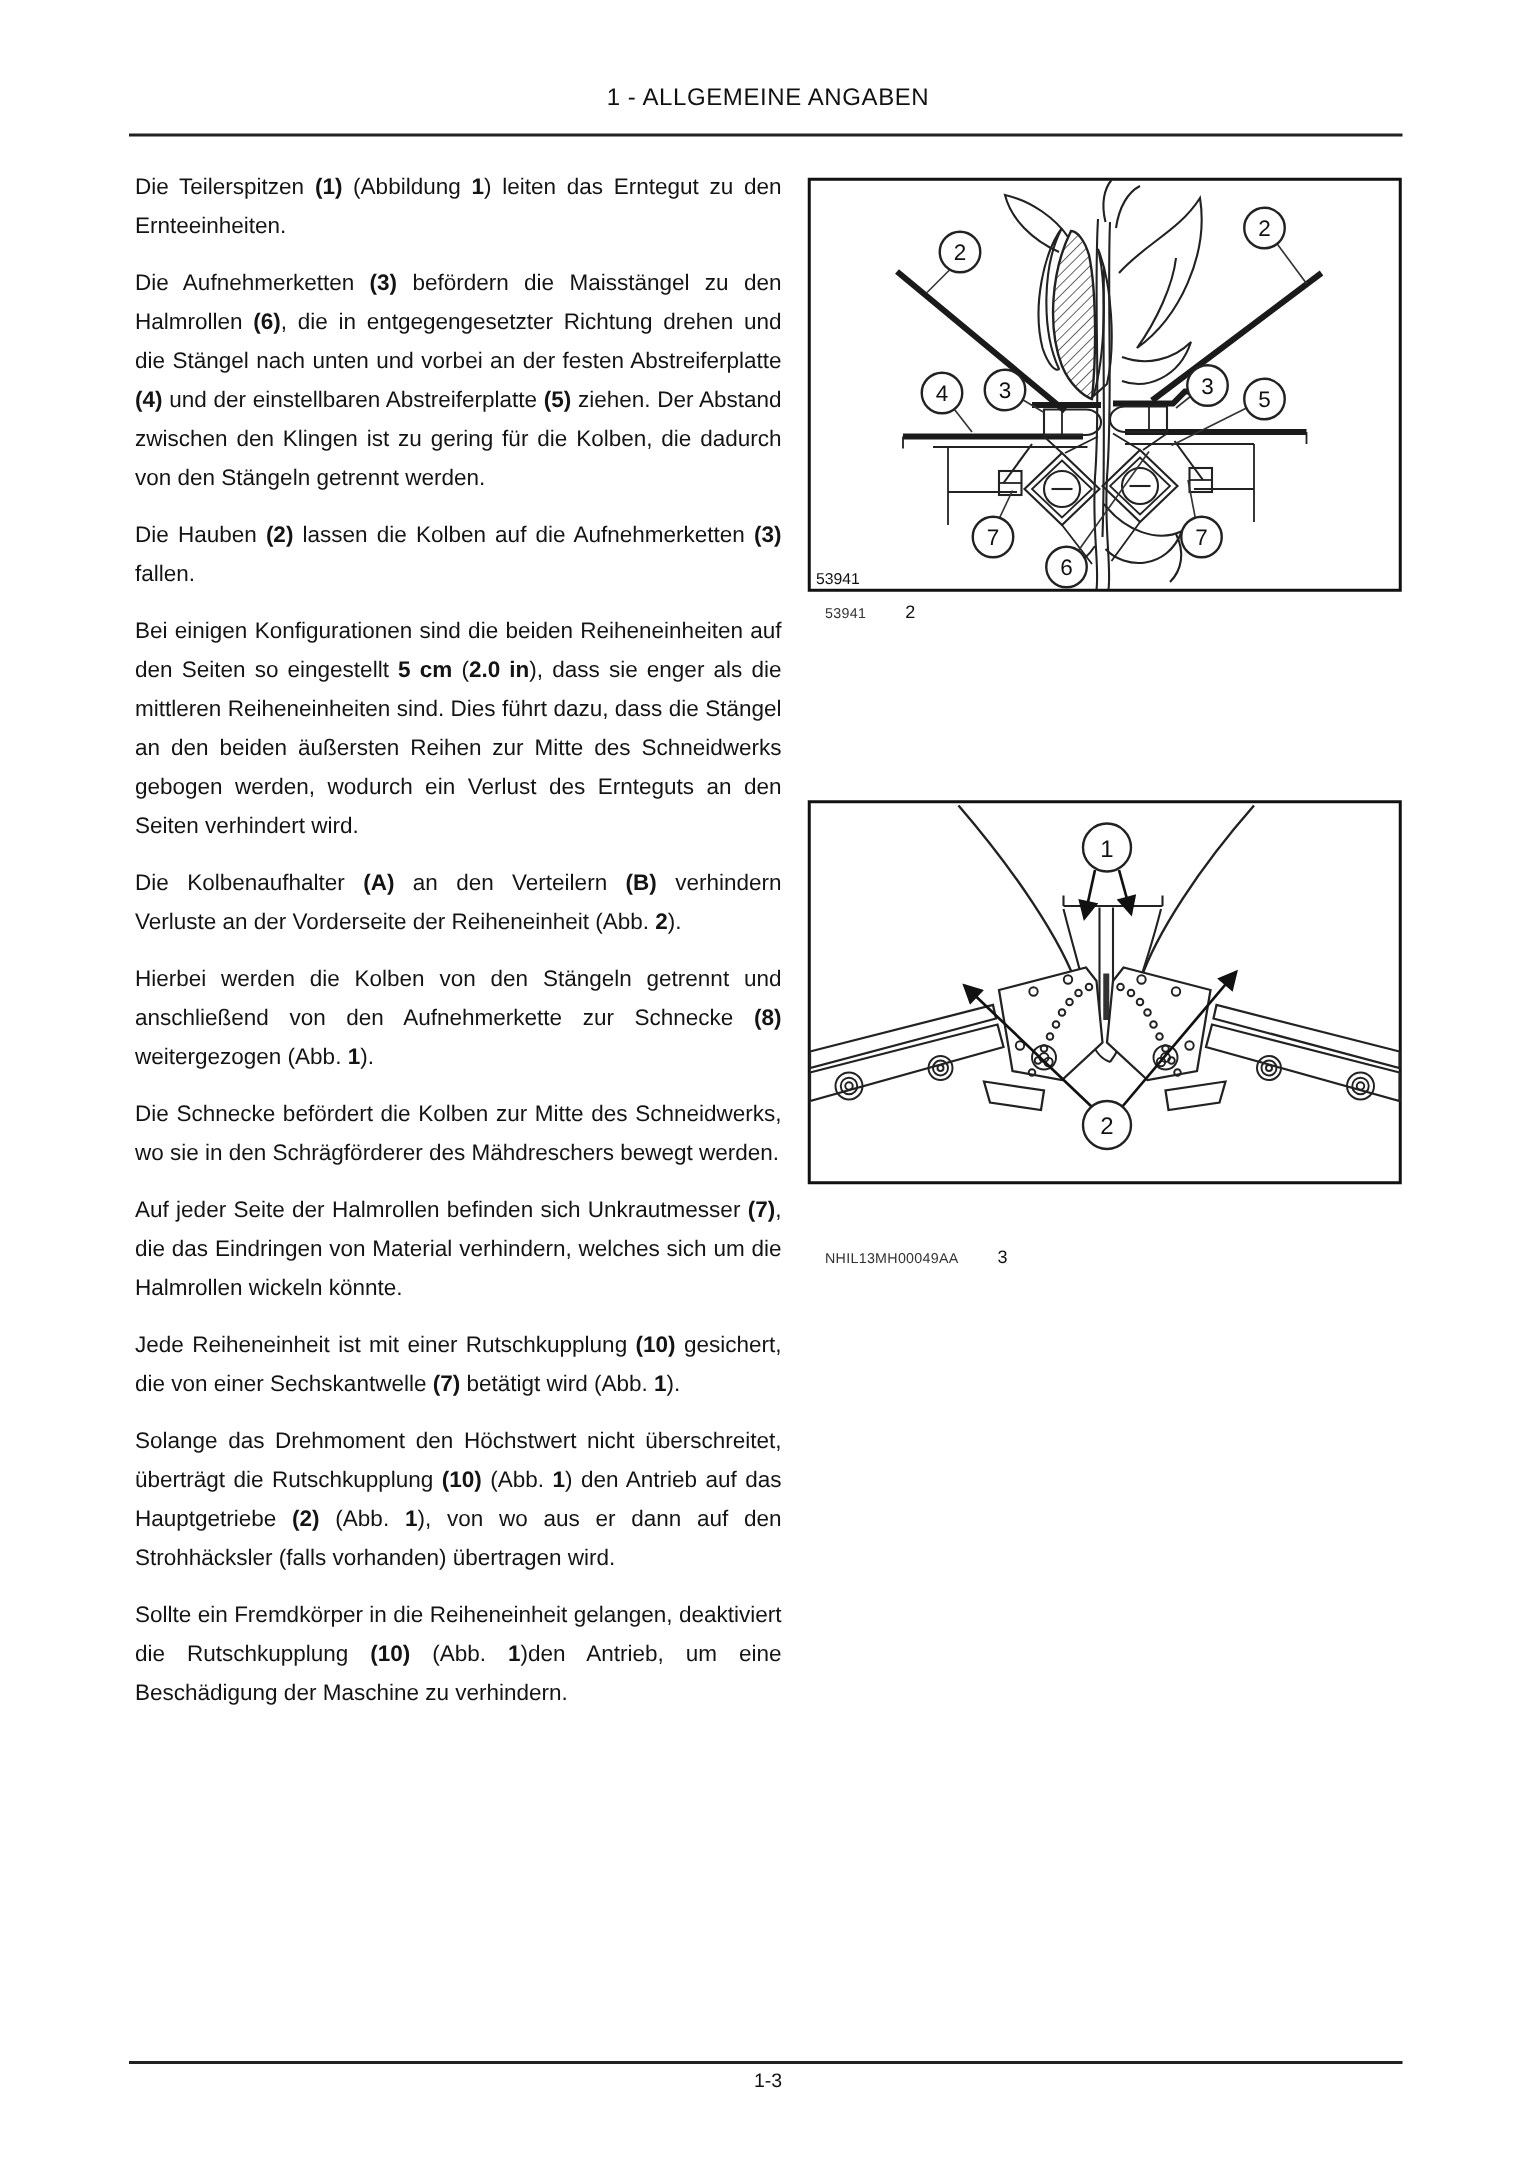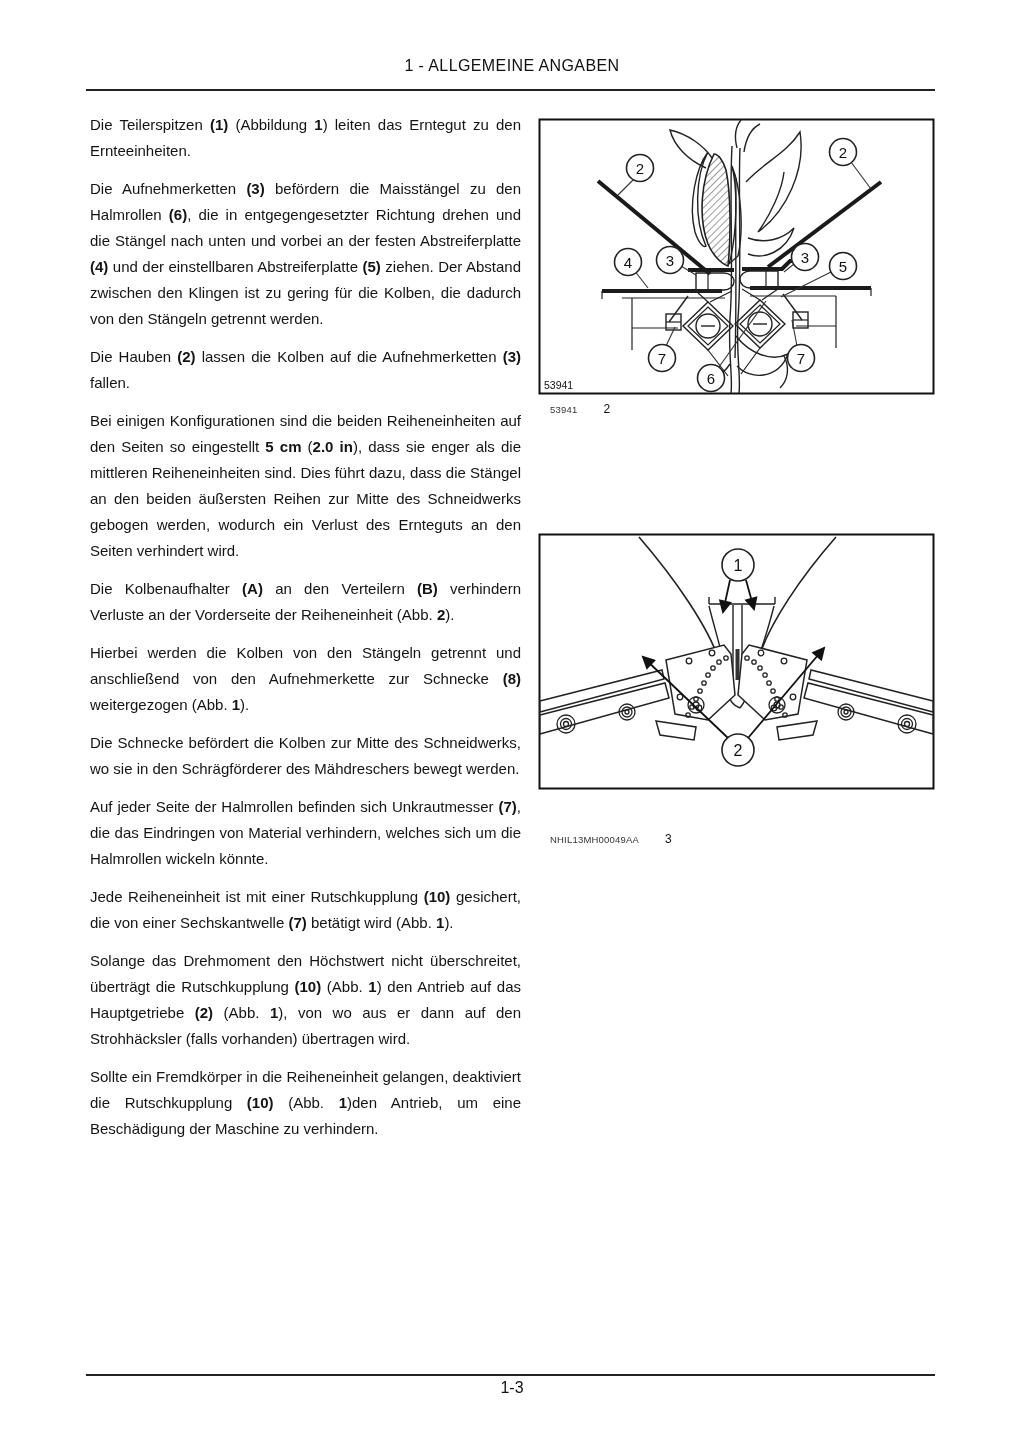--- a/index.html
+++ b/index.html
@@ -25,21 +25,21 @@
   .figure { position:absolute; left:538px; background:#fff; }
   .fig-a { top:118px; }
   .fig-b { top:533px; }
   .fig-caption { position:absolute; left:550px; width:397px; text-align:left; white-space:nowrap; }
   .cap-a { top:399px; }
   .cap-b { top:795px;margin-top:34px; }
   .fig-caption .code { font-size:9.5px; color:#333; letter-spacing:0.2px; }
   .fig-caption .num  { font-size:12px; color:#111; margin-left:26px; }
   .footer-page {
     position:absolute; top:1379px; left:0; width:100%; text-align:center;
-    font-size:16px; color:#111;
+    font-size:13px; color:#111;
   }
   svg { display:block; }
   svg text { font-family:"Liberation Sans","DejaVu Sans",sans-serif; fill:#111; }
   .ln   { stroke:#222; fill:none; stroke-width:1.4; }
   .thk  { stroke:#1a1a1a; fill:none; stroke-width:4; }
   .thin { stroke:#222; fill:none; stroke-width:1.2; }
   .ldr  { stroke:#333; fill:none; stroke-width:1.1; }
   .callout circle { fill:#fff; stroke:#222; stroke-width:1.6; }
   .callout text { font-size:15px; text-anchor:middle; }
   .callout-b text { font-size:16px; }

